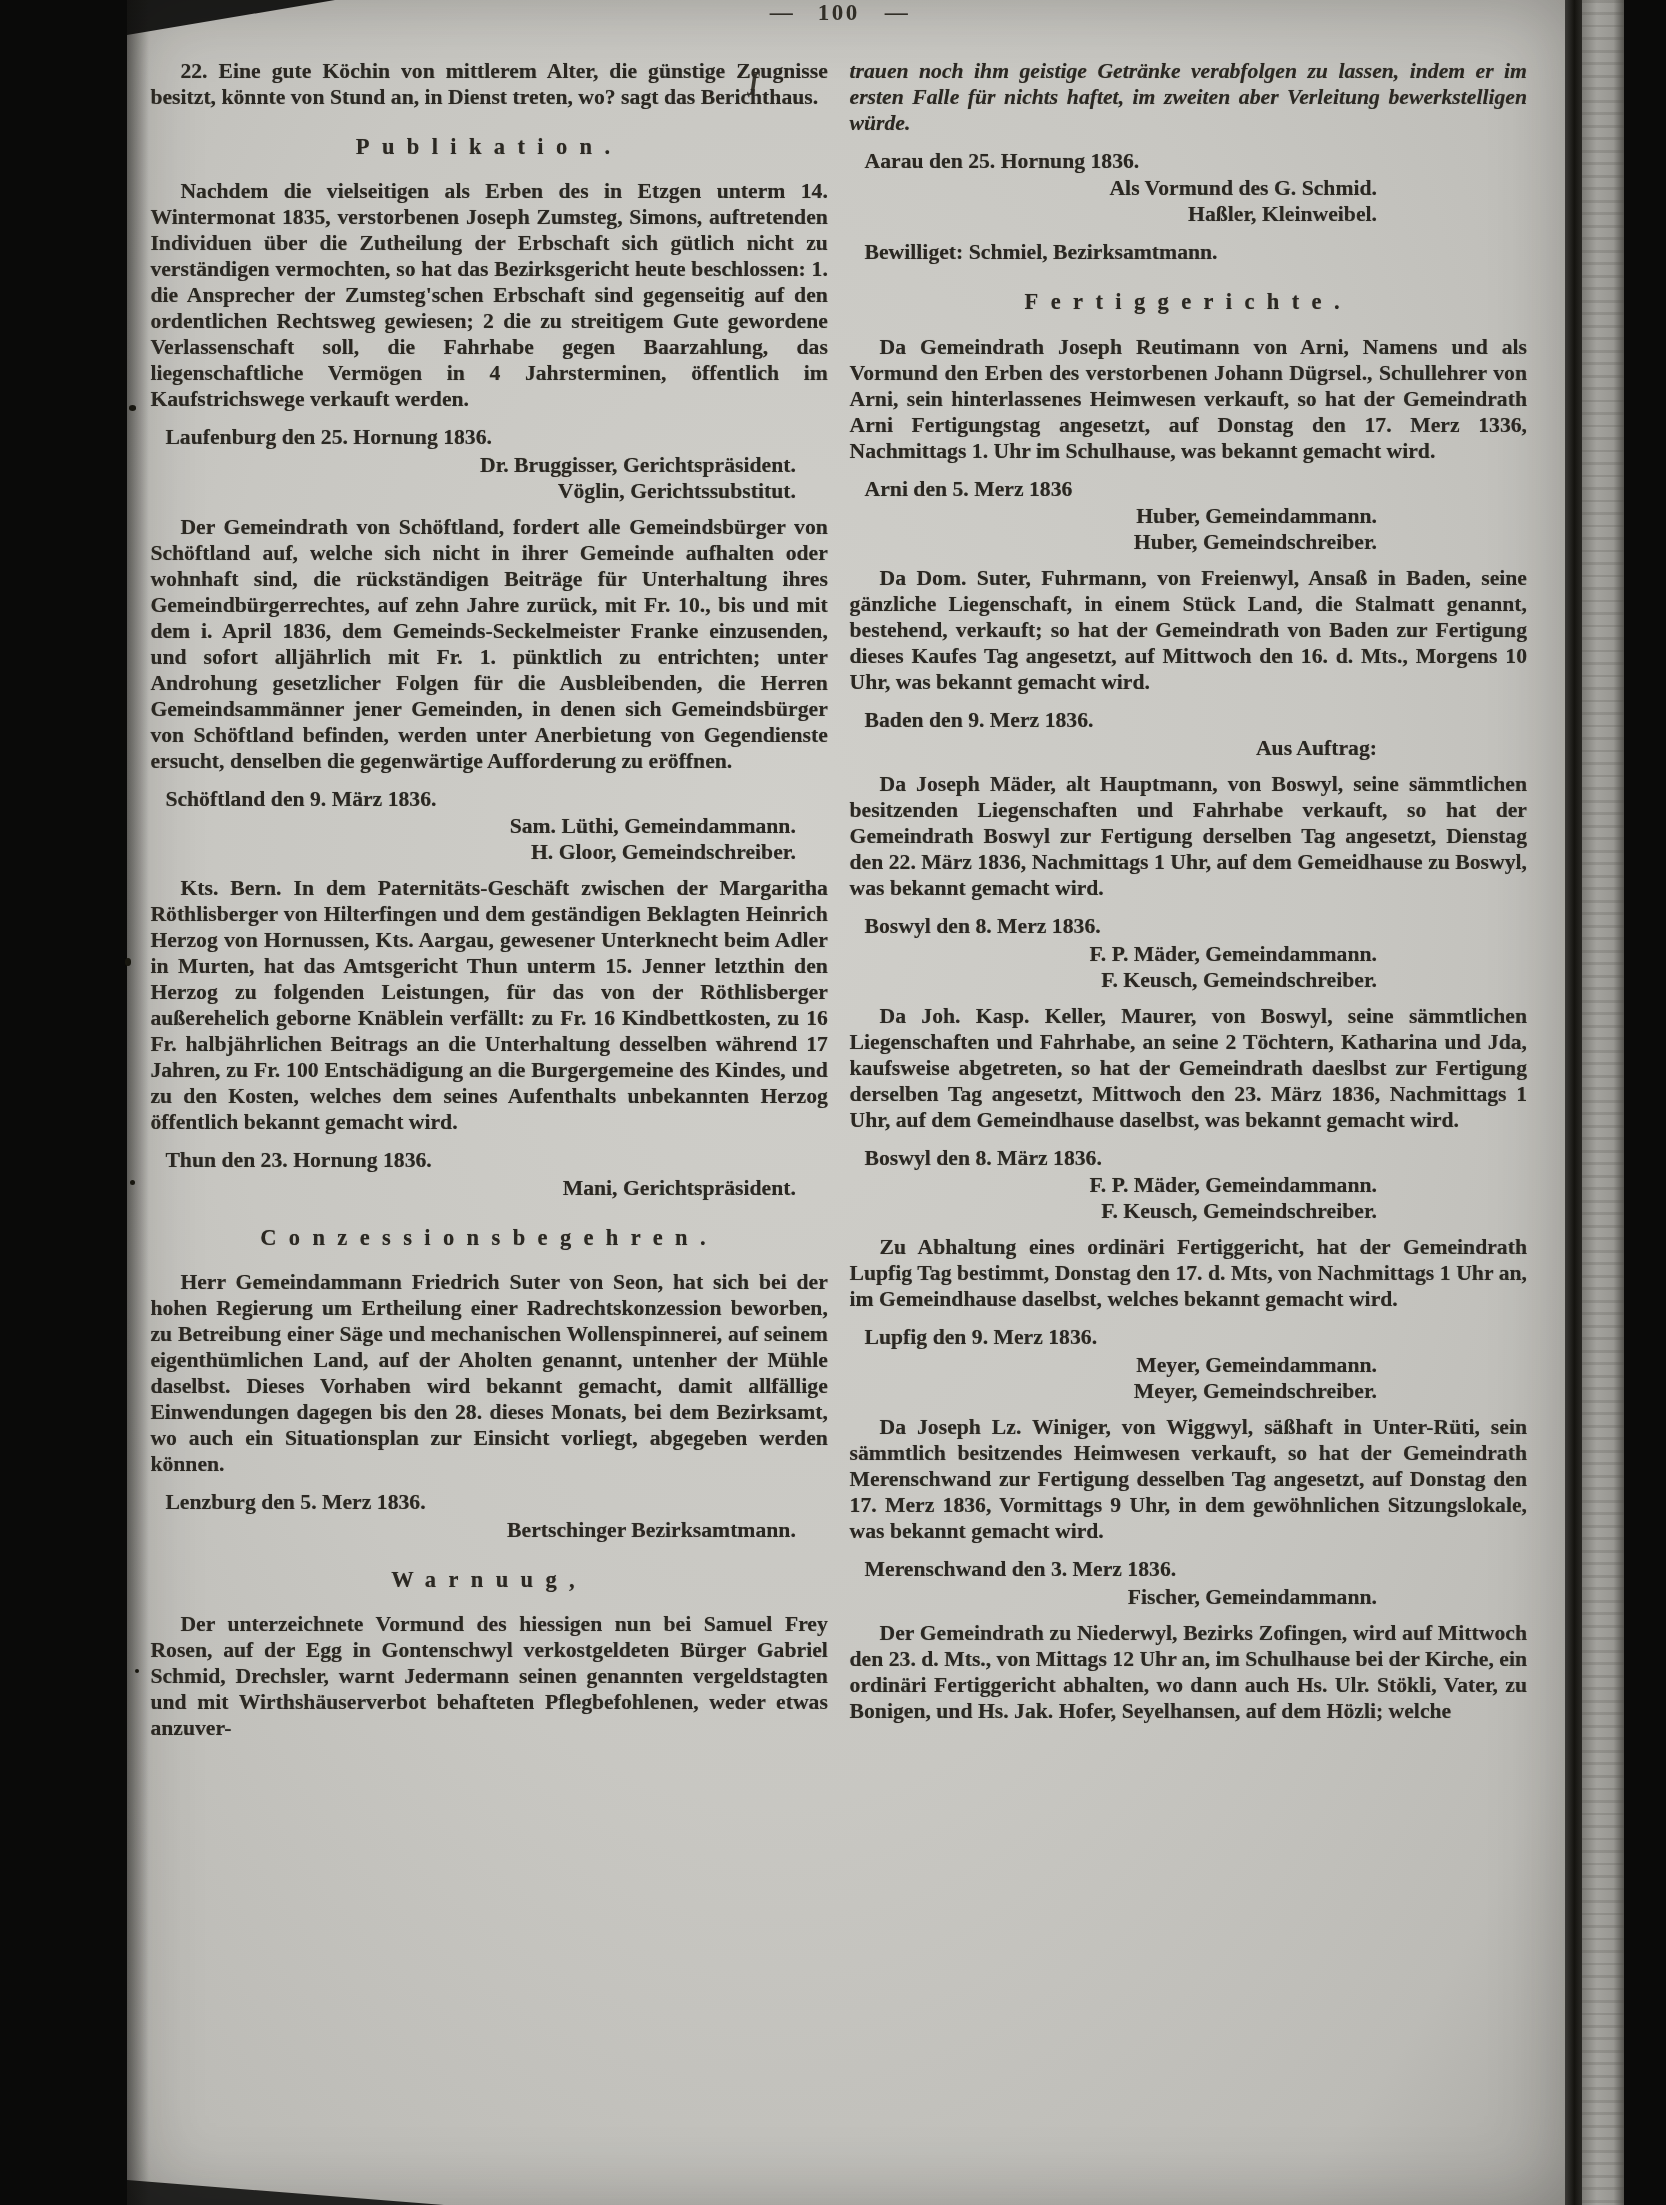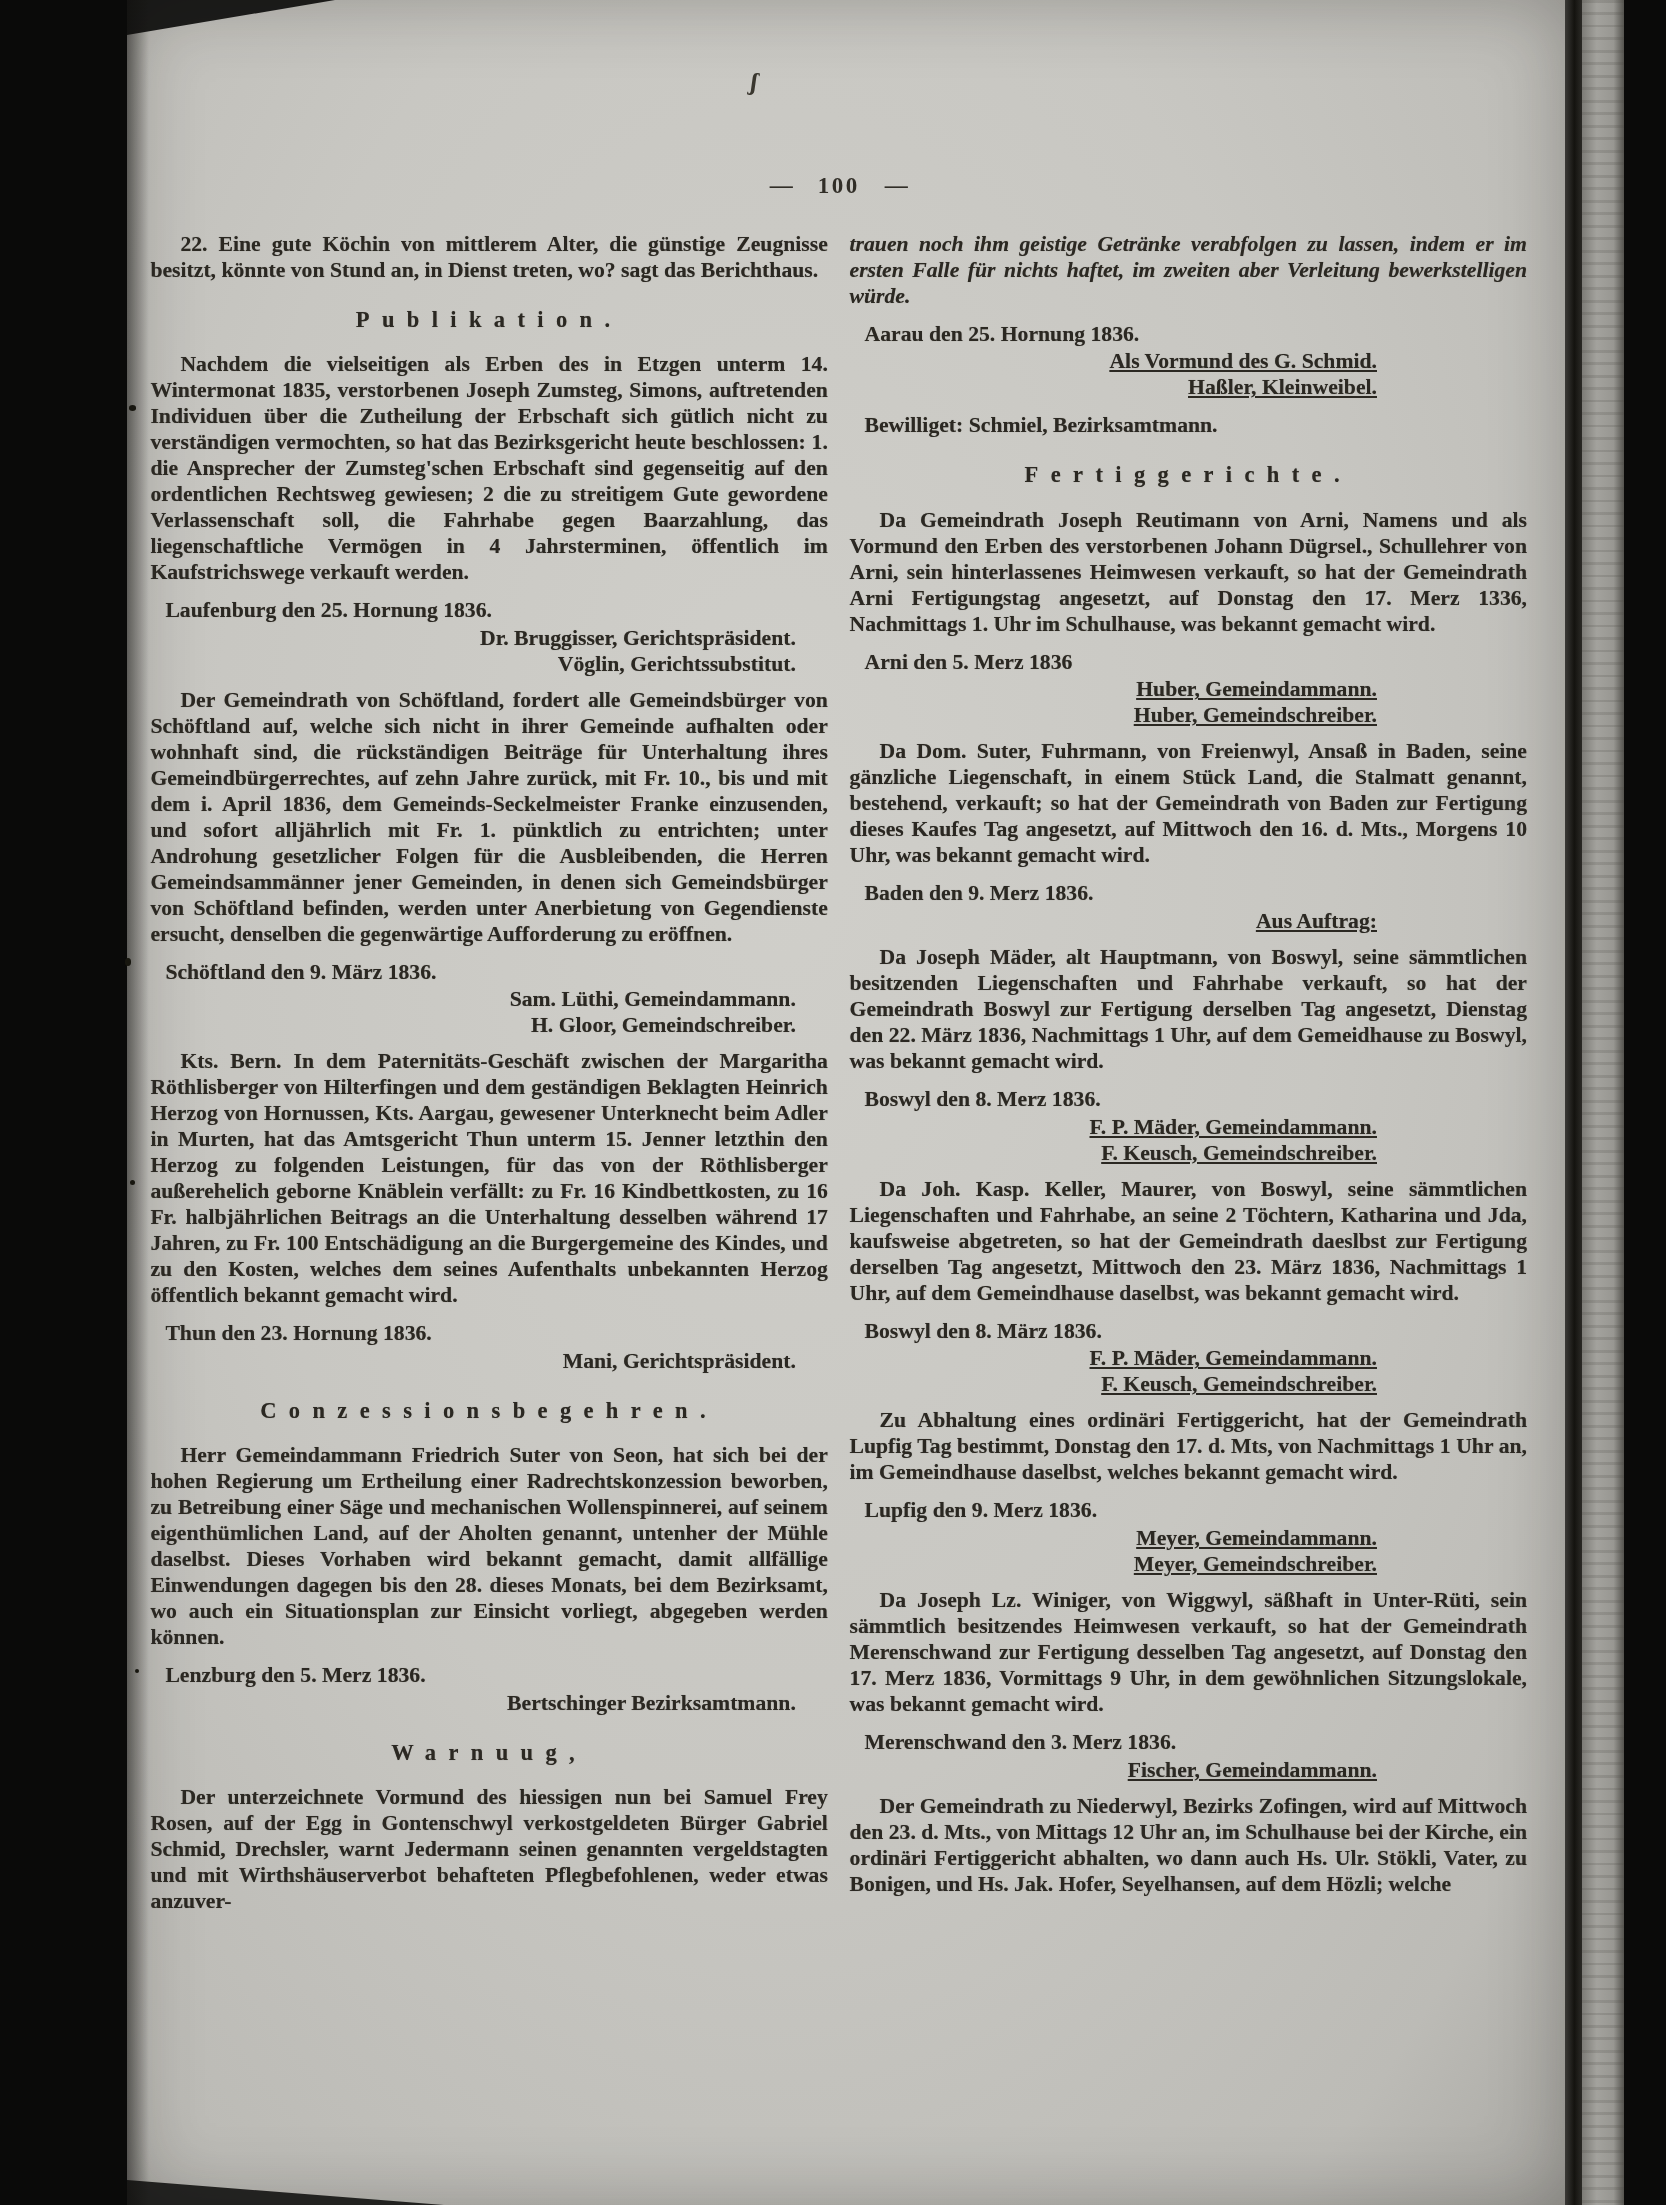--- a/index.html
+++ b/index.html
@@ -41,21 +41,21 @@
   .next-page-edge {
     position:absolute; left:1582px; top:0; width:42px; height:2205px;
     background:
       repeating-linear-gradient(to bottom, rgba(70,68,62,.18) 0 2.5px, rgba(0,0,0,0) 2.5px 12.5px),
       linear-gradient(to right,#7d7c77,#a3a29d 35%,#989792 75%,#55544f);
   }
 
   
   .content { position:absolute; left:21.7px; top:0; width:1380px; color:#2b2822; }
   .page-number {
-    padding-top:173px; text-align:center;
+    text-align:center;
     font-size:23px; font-weight:bold; color:#312e27;
   }
   .page-number .num { margin:0 25px; letter-spacing:2.5px; }
   .ink-mark {
     position:absolute; left:623px; top:68px;
     font-size:25px; font-weight:bold; color:#3a372f; transform:rotate(8deg);
   }
 
   .columns { display:flex; gap:21.7px; margin-top:21.7px; padding:0 1.7px; }
   .col {
@@ -68,21 +68,21 @@
   .col p { margin:0; }
   .col p.para, .col p.cont { margin-top:10px; margin-bottom:3.3px; }
   .col p.para { text-indent:30px; }
   .col p.cont { text-indent:0;font-style:italic; }
   .col p.heading {
     text-align:center; text-indent:0; letter-spacing:.55em;
     margin-top:24px; margin-bottom:18.3px; font-size:22.5px;
   }
   .col p.dateline { text-align:left; text-indent:15px; margin-top:12px; margin-bottom:1.7px; }
   .col p.sig { text-align:right; text-indent:0; padding-right:32px; margin:0; }
-  .col p.sig.far { padding-right:150px;text-decoration:underline; }
+  .col p.sig.far { padding-right:150px; }
 
   
   .speck { position:absolute; background:#17160f; border-radius:50%; }
   .s1 { left:1.7px;  top:405px;  width:7.5px;  height:5.8px; }
   .s2 { left:-1.7px; top:958px; width:5.8px;  height:7.5px; }
   .s3 { left:3.3px;  top:1180px; width:5px;  height:5px; }
   .s4 { left:8.3px; top:1669px; width:4.2px;  height:4.2px; }
 </style>
 </head>
 <body>

